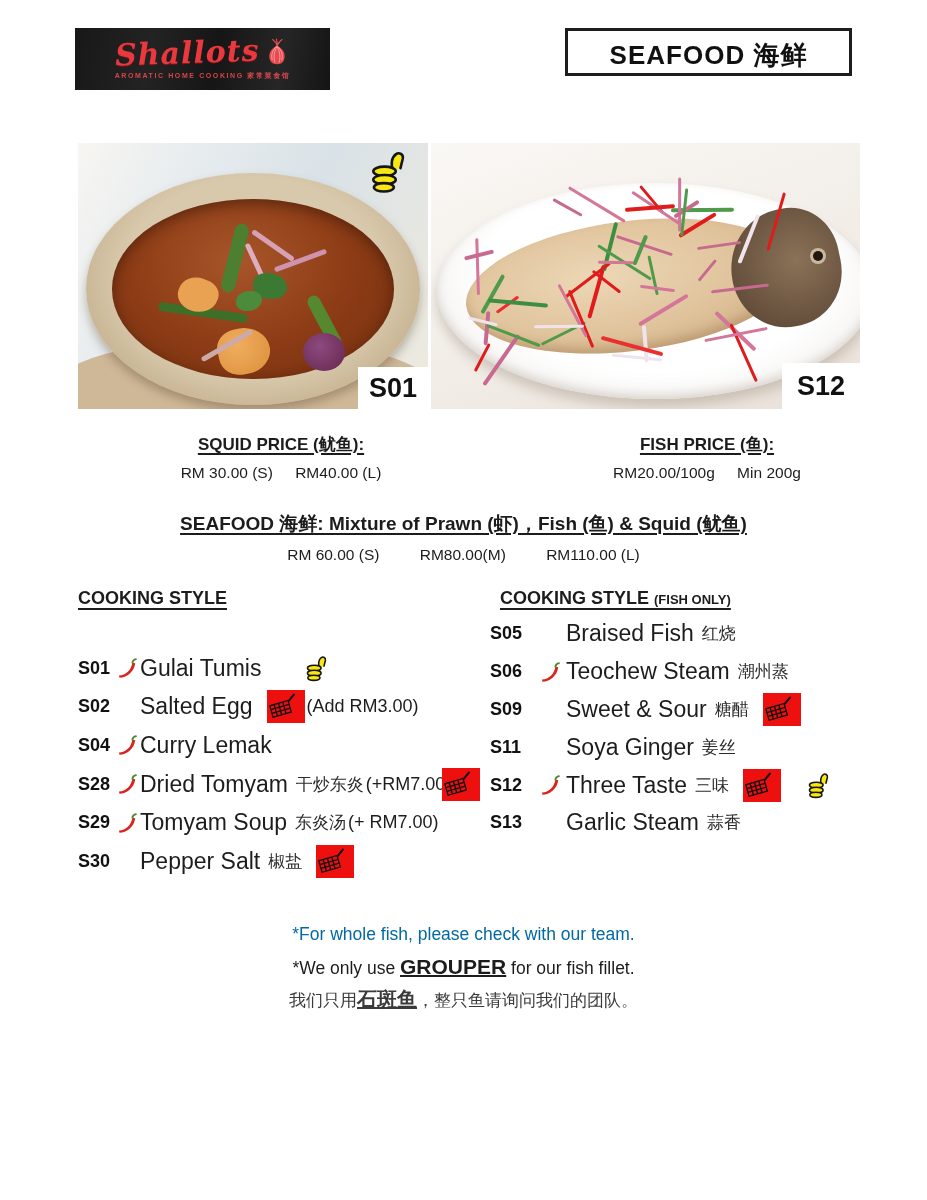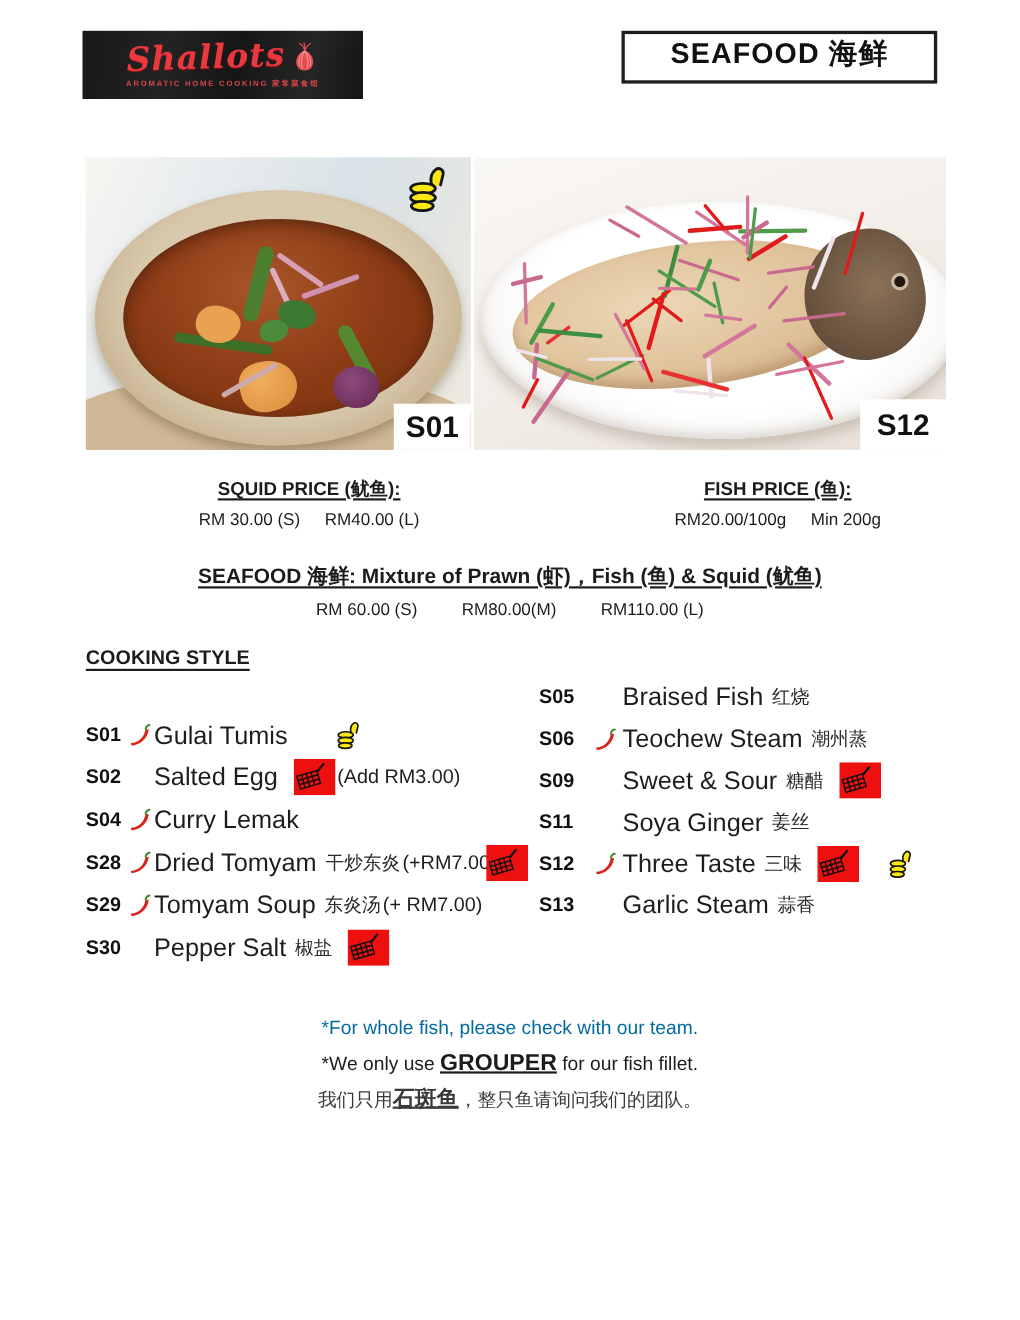--- a/index.html
+++ b/index.html
@@ -13,21 +13,21 @@
           display:flex; flex-direction:column; align-items:center; justify-content:center; }
   .logo-row { display:flex; align-items:center; gap:4px; }
   .brand { font-family:"DejaVu Serif", serif; font-style:italic; font-weight:bold;
            font-size:30px; color:#e8393f; letter-spacing:1px; line-height:1;
            text-shadow:0 1px 0 #7e1418; transform:rotate(-2deg); }
   .tagline { font-size:7px; font-weight:bold; letter-spacing:1.6px; color:#d4464b; margin-top:3px; white-space:nowrap; }
   .onion-svg { width:26px; height:30px; }
 
   
   .section-box { position:absolute; left:565px; top:28px; width:287px; height:48px;
-                 border:3px solid #1d1d1d; display:flex; align-items:flex-start; justify-content:center; background:#fff; }
+                 border:3px solid #1d1d1d; display:flex; align-items:flex-end; justify-content:center; background:#fff; }
   .section-title { font-size:26px; font-weight:bold; letter-spacing:1px; color:#111; }
 
   
   .photo { position:absolute; top:143px; overflow:hidden; }
   .photo-left  { left:78px;  width:350px; height:266px;
                  background:linear-gradient(115deg,#f7f6f2 0%,#e6ebee 28%,#d9e2e7 55%,#efead e 100%);
                  background:linear-gradient(115deg,#f7f6f2 0%,#e6ebee 28%,#d9e2e7 55%,#efeade 100%); }
   .photo-right { left:431px; width:429px; height:266px;
                  background:linear-gradient(160deg,#faf8f5 0%,#f1ece6 60%,#e9e0d8 100%); }
   .photo-label { position:absolute; right:0; bottom:0; background:#fff; display:flex; align-items:center; justify-content:center;
@@ -251,20 +251,26 @@
       <span>RM 60.00 (S)</span>
       <span>RM80.00(M)</span>
       <span>RM110.00 (L)</span>
     </div>
   </div>
 
   <div class="col-head" style="left:78px; top:588px; width:340px;">
     <span class="u">COOKING STYLE</span>
   </div>
 
+  <div class="col-head" style="left:500px; top:588px; width:345px;">
+    <span class="u">
+      <span>COOKING STYLE</span>
+      <span class="suffix">(FISH ONLY)</span>
+    </span>
+  </div>
 
   <div class="rows rows-left" style="left:78px; top:649px;">
 
     <div class="row">
       <span class="code">S01</span>
       <span class="chili-slot">
           <svg class="chili-svg" viewBox="0 0 32 32">
             <use href="#icon-chili-def"></use>
           </svg>
         </span>

